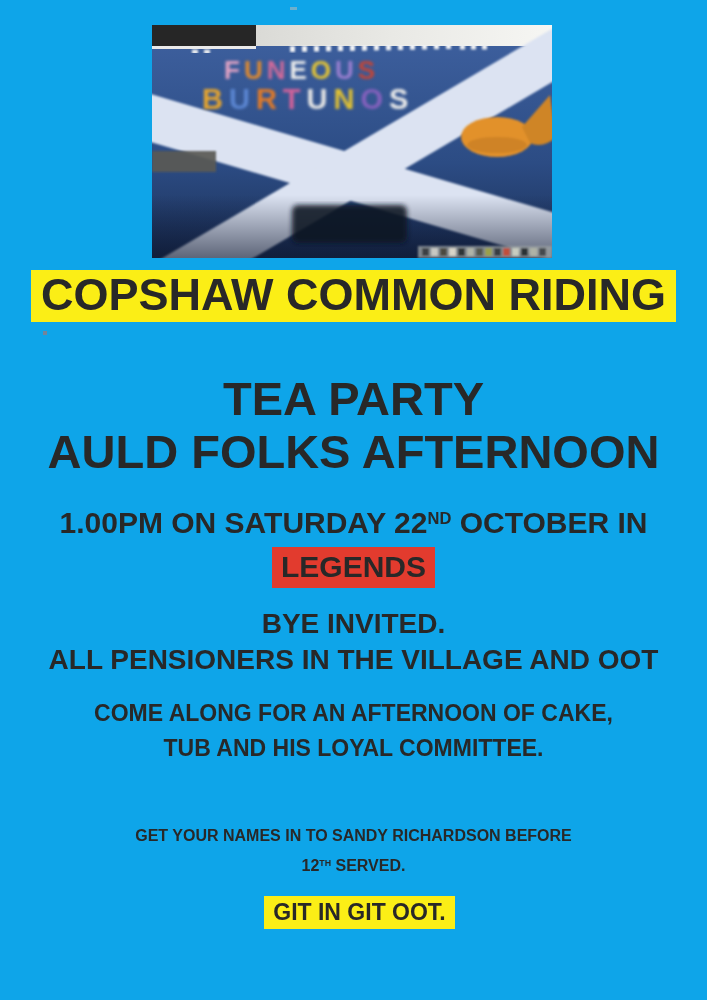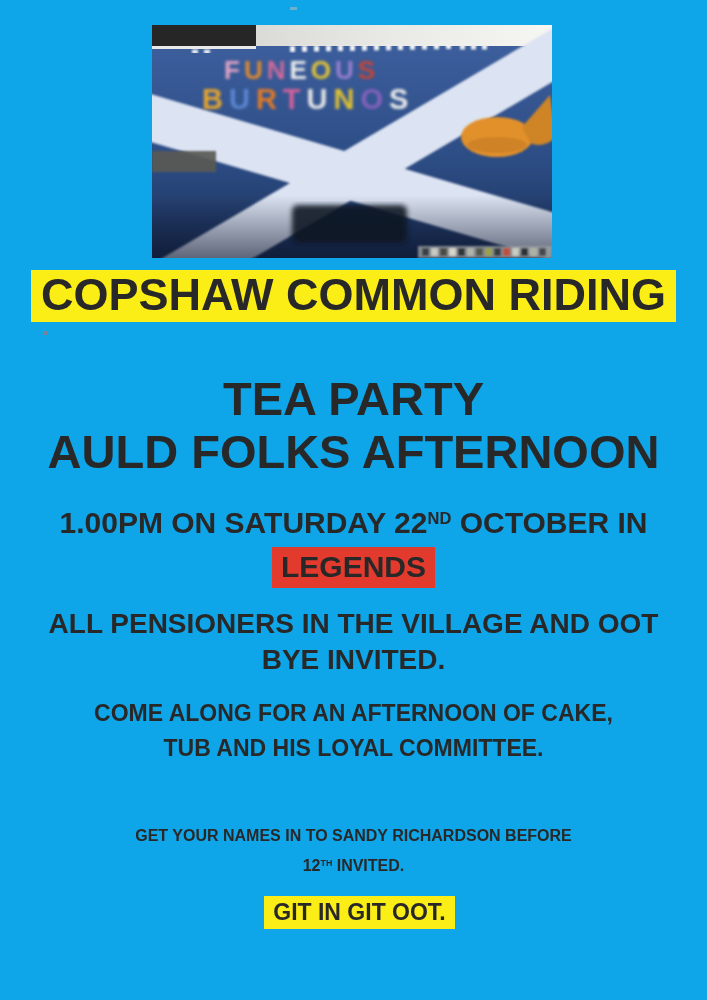--- a/index.html
+++ b/index.html
@@ -176,32 +176,32 @@
   </div>
 
   <div class="block when">
     <div><span>1.00PM ON SATURDAY 22</span><span class="sup">ND</span><span> OCTOBER IN</span></div>
     <div>
       <span class="hl-red">LEGENDS</span>
     </div>
   </div>
 
   <div class="block pensioners">
+    <div>BYE INVITED.</div>
     <div>ALL PENSIONERS IN THE VILLAGE AND OOT</div>
-    <div>BYE INVITED.</div>
   </div>
 
   <div class="block come-along">
     <div>COME ALONG FOR AN AFTERNOON OF CAKE,</div>
     <div>TUB AND HIS LOYAL COMMITTEE.</div>
   </div>
 
   <div class="block names">
     <div>GET YOUR NAMES IN TO SANDY RICHARDSON BEFORE</div>
-    <div><span>12</span><span class="sup">TH</span><span> INVITED.</span></div>
+    <div><span>12</span><span class="sup">TH</span><span> SERVED.</span></div>
   </div>
 
   <div class="block git">
     <span class="hl-yellow">GIT IN GIT OOT.</span>
   </div>
 
   <div class="speck-1"></div>
   <div class="speck-2"></div>
 </div>
 

